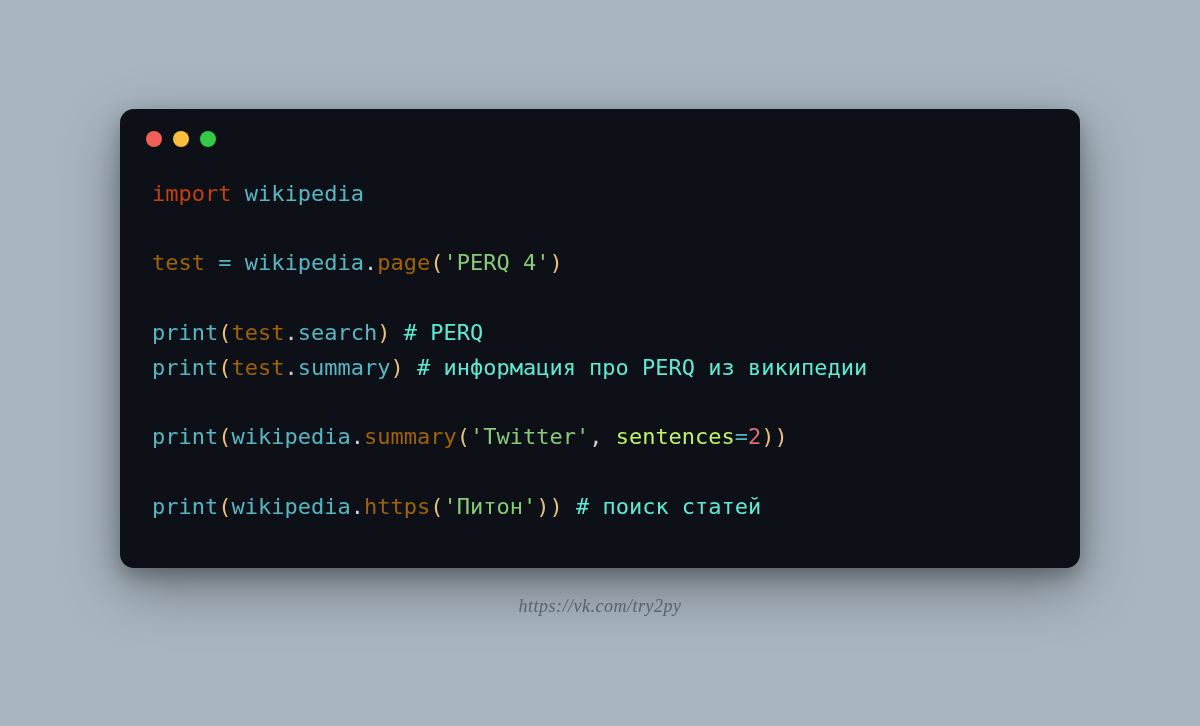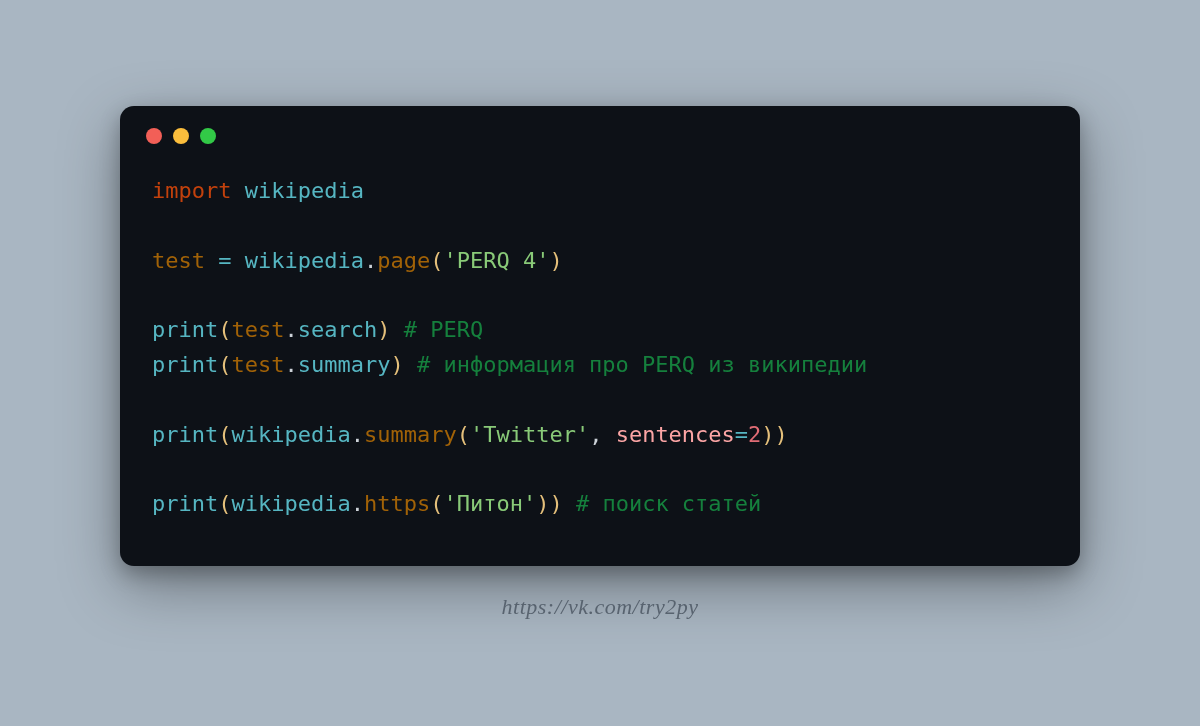--- a/index.html
+++ b/index.html
@@ -47,28 +47,28 @@
     }
     .tok-keyword { color: #c2410c; }
     .tok-module  { color: #56b6c2; text-align: right; }
     .tok-ident   { color: #a16207; }
     .tok-op      { color: #56b6c2; }
     .tok-dot     { color: #ccd2d8; }
     .tok-func    { color: #a16207; }
     .tok-builtin { color: #56b6c2; }
     .tok-paren   { color: #e5c07b; }
     .tok-str     { color: #89ca78; }
-    .tok-kwarg   { color: #fca5a5; }
+    .tok-kwarg   { color: #bef264; }
     .tok-num     { color: #e06c75; }
-    .tok-comment { color: #15803d; }
+    .tok-comment { color: #5eead4; }
     .footer-link {
       margin-top: 28px;
       font-family: Georgia, 'Times New Roman', serif;
       font-style: italic;
-      font-size: 22px;
+      font-size: 18px;
       color: #58636f;
       letter-spacing: 0.5px;
     }
   </style>
 </head>
 <body>
 
 <div class="window">
   <div class="titlebar">
     <div class="dot red"></div>

